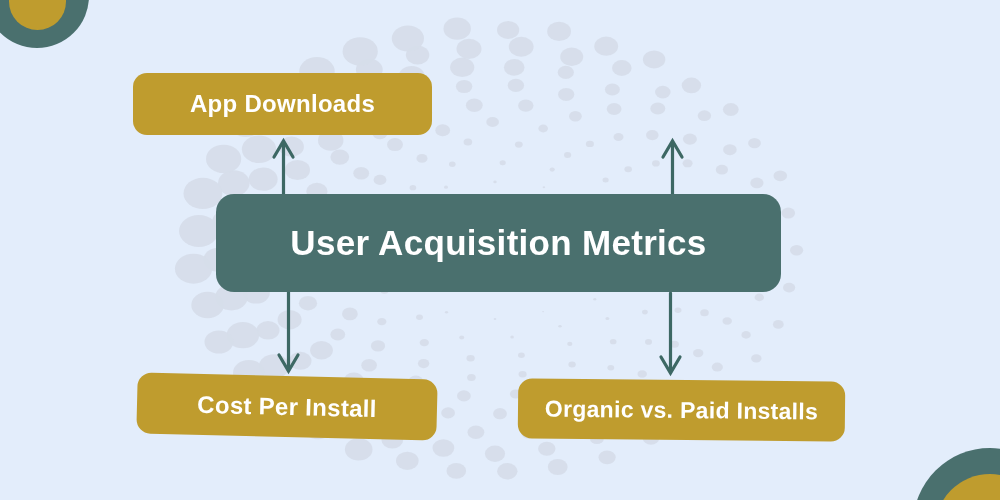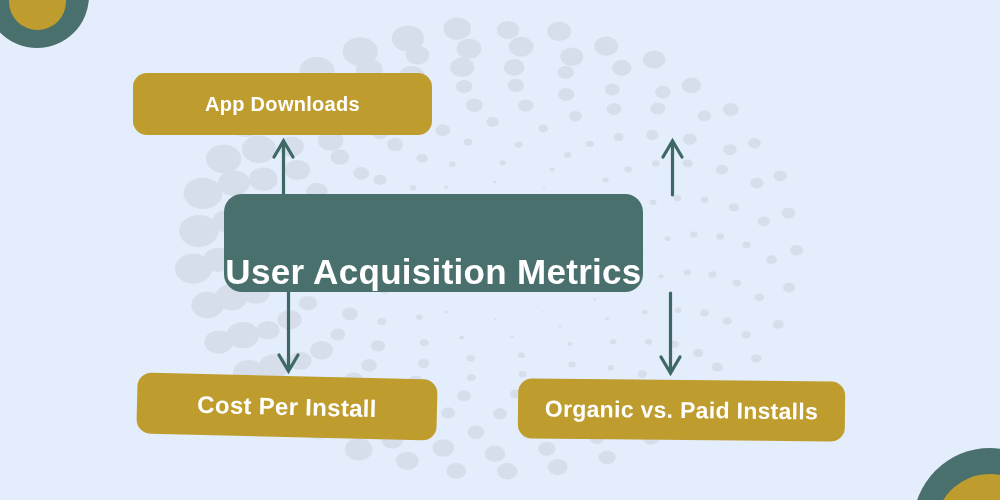--- a/index.html
+++ b/index.html
@@ -25,30 +25,30 @@
   }
   .pill{
     position:absolute;z-index:3;
     background:var(--gold);
     color:var(--text);
     border-radius:14px;
     display:flex;align-items:center;justify-content:center;
     font-weight:700;font-size:23px;letter-spacing:.3px;
     text-align:center;
   }
-  .pill.tl{left:133px;top:73px;width:299px;height:62px;font-size:20px;}
+  .pill.tl{left:133px;top:73px;width:299px;height:62px;font-size:24px;}
   .pill.tr{left:522px;top:74px;width:325px;height:60px;}
   .pill.bl{left:137px;top:376px;width:300px;height:61px;transform:rotate(1.4deg);font-size:24px;}
   .pill.br{left:518px;top:380px;width:327px;height:60px;transform:rotate(0.6deg);}
   .center-box{
     position:absolute;z-index:3;
-    left:224px;top:194px;width:419px;height:98px;
+    left:216px;top:194px;width:565px;height:98px;
     background:var(--teal);
     border-radius:18px;
-    display:flex;align-items:flex-end;justify-content:center;
+    display:flex;align-items:center;justify-content:center;
     color:var(--text);
     font-weight:700;font-size:35px;letter-spacing:.3px;
   }
   .corner{position:absolute;border-radius:50%;z-index:4;}
   .corner.teal{background:var(--teal);}
   .corner.gold{background:var(--gold);}
   .tl-outer{left:-15px;top:-56px;width:104px;height:104px;}
   .tl-inner{left:9px;top:-27px;width:57px;height:57px;}
   .br-outer{left:913px;top:448px;width:154px;height:154px;}
   .br-inner{left:935px;top:474px;width:110px;height:110px;}

